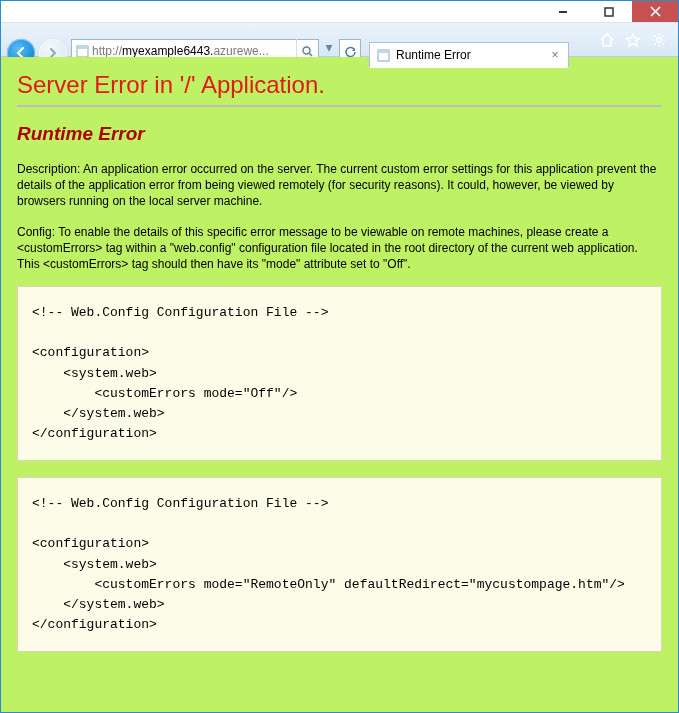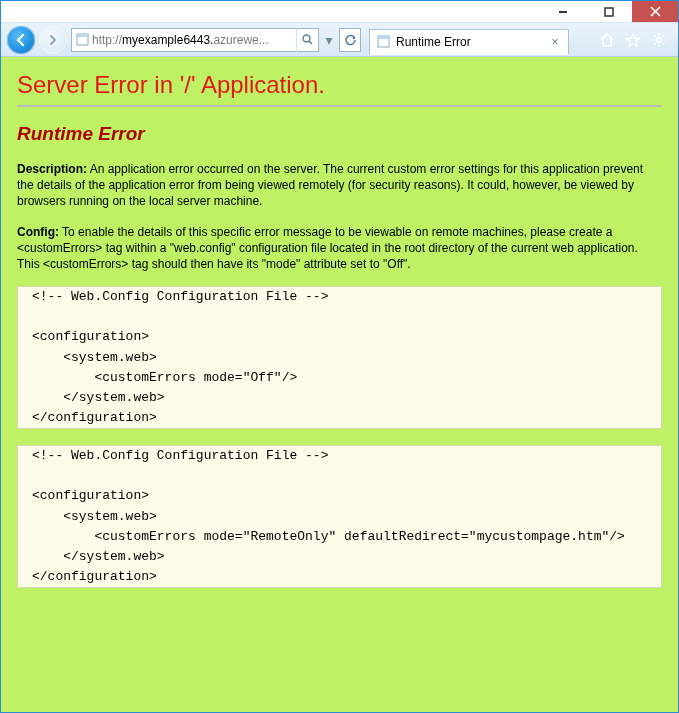--- a/index.html
+++ b/index.html
@@ -9,21 +9,21 @@
   .window { width: 679px; height: 713px; border: 1px solid #2a8dd4; display: flex; flex-direction: column; }
   .titlebar { height: 22px; background: #fff; display: flex; align-items: stretch; justify-content: flex-end; border-bottom: 1px solid #d8e6f2; }
   .titlebar-space { flex: 1; }
   .winbtn { width: 46px; display: flex; align-items: center; justify-content: center; }
   .winbtn svg { display: block; }
   .winbtn.min { }
   .winbtn.max { }
   .winbtn.close { background: #c75050; }
 
   
-  .toolbar { height: 34px; background: linear-gradient(#eaf3fb, #d9e8f6); border-bottom: 1px solid #b7cee0; display: flex; align-items: center; padding: 1px 6px; gap: 4px; }
+  .toolbar { height: 34px; background: linear-gradient(#eaf3fb, #d9e8f6); border-bottom: 1px solid #b7cee0; display: flex; padding: 16px 6px; gap: 4px; }
   .navbtn { width: 28px; height: 28px; border-radius: 50%; display: flex; align-items: center; justify-content: center; }
   .navbtn.back { background: radial-gradient(circle at 40% 35%, #57bdf7, #1e8fe0 60%, #1374b8); box-shadow: inset 0 0 0 1px rgba(255,255,255,.4), 0 0 1px rgba(0,0,0,.3); }
   .navbtn.fwd { background: radial-gradient(circle at 40% 35%, #f4f9fd, #e2eef8 60%, #cfe1ef); box-shadow: inset 0 0 0 1px rgba(255,255,255,.6), 0 0 1px rgba(0,0,0,.15); }
   .addrwrap { flex: 0 0 248px; height: 24px; background: #fff; border: 1px solid #9db7c9; display: flex; align-items: center; }
   .addr-icon { width: 20px; display: flex; align-items: center; justify-content: center; color: #3a87c4; font-size: 12px; }
   .addr-text { flex: 1; font-size: 12px; color: #000; white-space: nowrap; overflow: hidden; padding-right: 2px; }
   .addr-text .dim { color: #7a7a7a; }
   .srch-btn { width: 22px; height: 24px; display: flex; align-items: center; justify-content: center; border-left: 1px solid #cfe1ef; }
   .dash { width: 12px; text-align: center; color: #6a89a0; font-size: 14px; }
   .refresh-btn { width: 22px; height: 24px; display: flex; align-items: center; justify-content: center; border: 1px solid #9db7c9; background: #fff; }
@@ -36,22 +36,22 @@
 
   .tool-icons { display: flex; align-items: center; gap: 8px; padding-right: 4px; }
   .tool-icons .ti { width: 18px; height: 18px; display:flex; align-items:center; justify-content:center; color: #fff; }
 
   
   .page { flex: 1; background: #bef264; overflow: auto; padding: 14px 16px 20px 16px; }
   h1.app-err { font-family: Verdana, Geneva, sans-serif; font-weight: 400; color: #e31818; font-size: 24px; margin-bottom: 6px; }
   .hr { border: none; border-top: 2px solid #bcbcbc; margin: 4px 0 16px 0; }
   h2.rt-err { font-family: Verdana, Geneva, sans-serif; font-style: italic; font-weight: 700; color: #b00000; font-size: 19px; margin-bottom: 16px; }
   .para { font-family: Arial, Helvetica, sans-serif; font-size: 12px; color: #000; line-height: 1.35; margin-bottom: 14px; }
-  .para b { font-weight: 700; }
-  .codeblock { background: #fcfce8; border: 1px solid #d8d8b8; padding: 0 14px; font-family: Consolas, "Courier New", monospace; font-size: 13px; color: #000; white-space: pre; line-height: 1.55; margin-bottom: 16px; overflow-x: auto; }
+  .para b { font-weight: 400; }
+  .codeblock { background: #fcfce8; border: 1px solid #d8d8b8; padding: 16px 14px; font-family: Consolas, "Courier New", monospace; font-size: 13px; color: #000; white-space: pre; line-height: 1.55; margin-bottom: 16px; overflow-x: auto; }
 </style>
 </head>
 <body>
 
 <div class="window">
 
   <div class="titlebar">
     <div class="titlebar-space"></div>
     <div class="winbtn min">
       <svg width="10" height="10">

